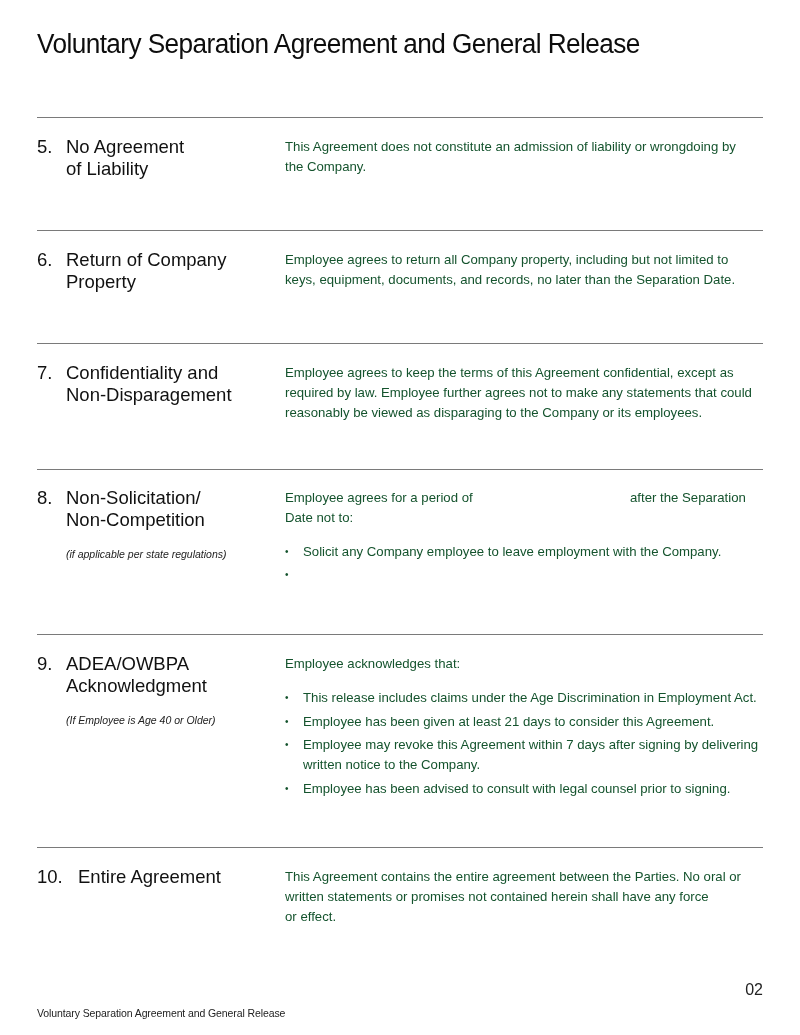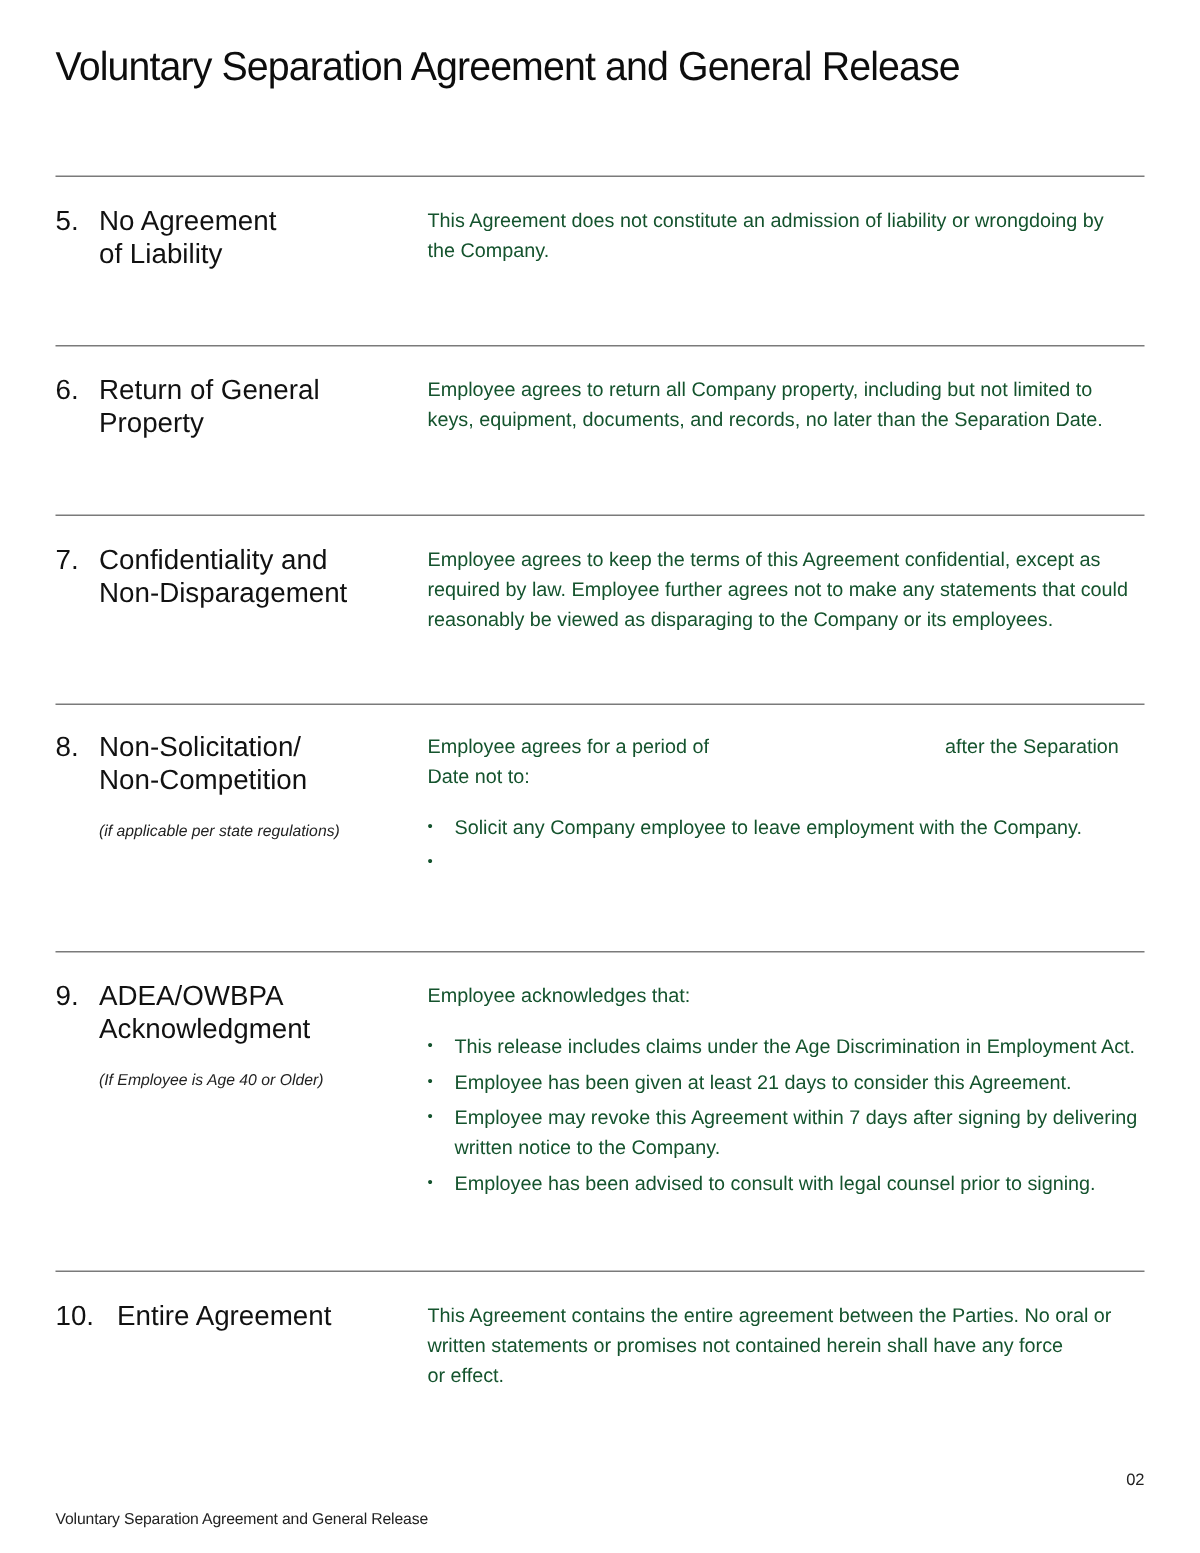--- a/index.html
+++ b/index.html
@@ -47,21 +47,21 @@
     position: relative; padding-left: 18px; margin-bottom: 4px; line-height: 19.8px;
   }
   ul.bullets li .bullet {
     position: absolute; left: 0; top: 0; font-size: 10px;
   }
   .footer-left {
     position: absolute; left: 37px; top: 1007px; font-size: 10.5px; color: #222;
     letter-spacing: -0.1px;
   }
   .footer-right {
-    position: absolute; right: 37px; top: 981px; font-size: 11px; color: #222;
+    position: absolute; right: 37px; top: 981px; font-size: 16px; color: #222;
   }
 </style>
 </head>
 <body>
 
 <h1 class="doc-title">Voluntary Separation Agreement and General Release</h1>
 
 <div class="divider" style="top:117px"></div>
 
 <div class="section" style="top:136px">
@@ -77,21 +77,21 @@
     <span class="line">the Company.</span>
   </div>
 </div>
 
 <div class="divider" style="top:230px"></div>
 
 <div class="section" style="top:249px">
   <div class="sec-head">
     <span class="sec-num">6.</span>
     <span class="sec-title">
-      <span class="sec-title-line">Return of General</span>
+      <span class="sec-title-line">Return of Company</span>
       <span class="sec-title-line">Property</span>
     </span>
   </div>
   <div class="sec-body">
     <span class="line">Employee agrees to return all Company property, including but not limited to</span>
     <span class="line">keys, equipment, documents, and records, no later than the Separation Date.</span>
   </div>
 </div>
 
 <div class="divider" style="top:343px"></div>

